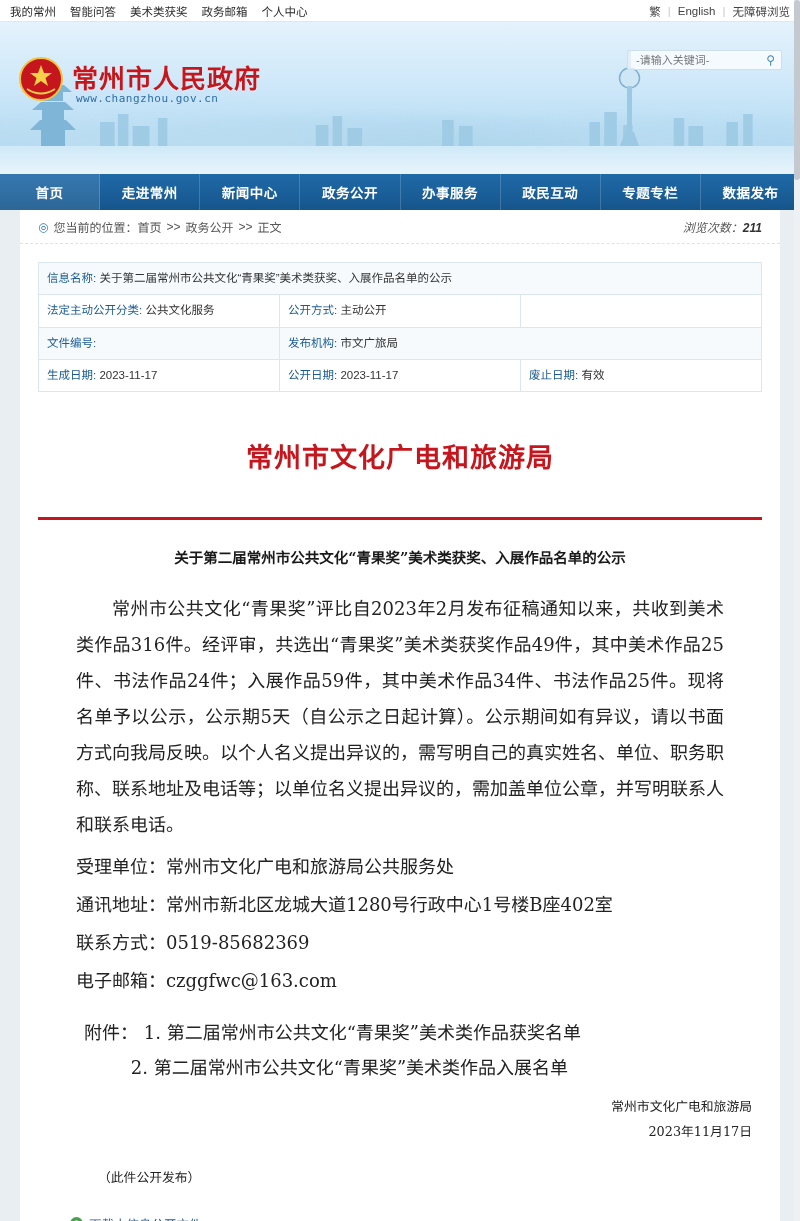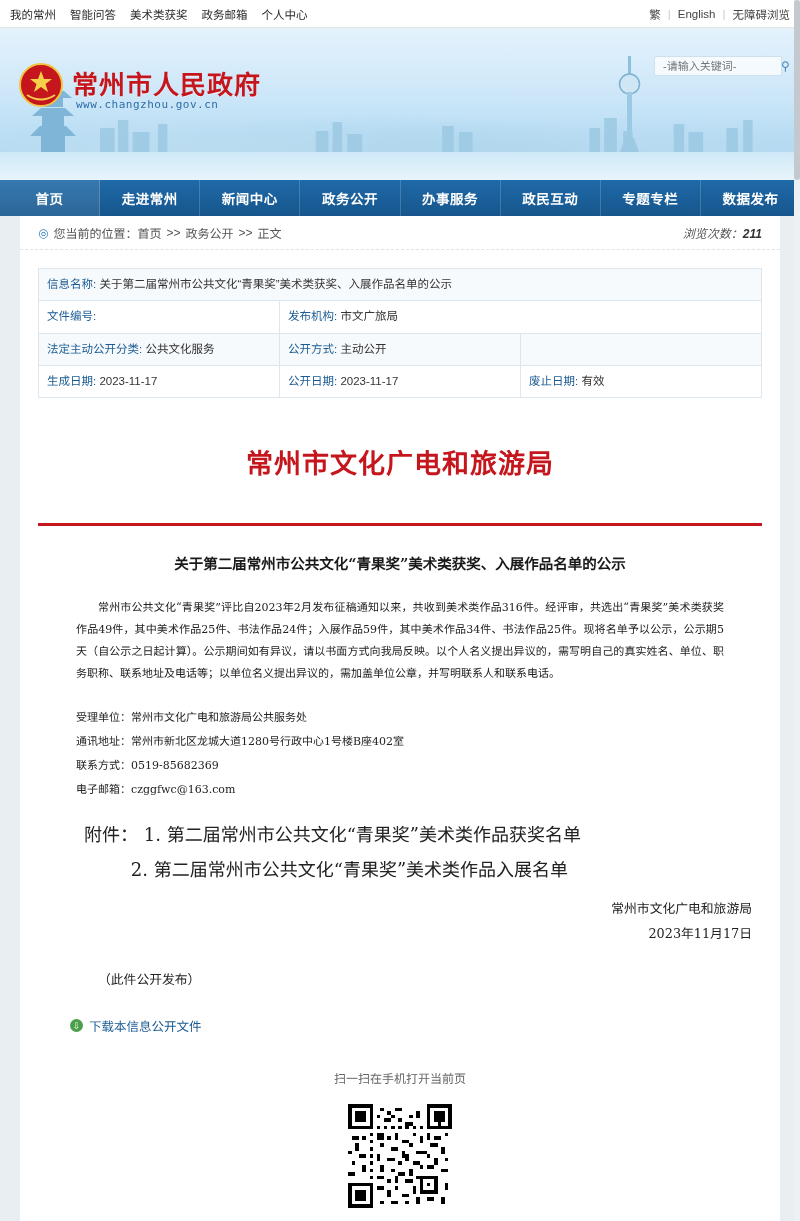--- a/index.html
+++ b/index.html
@@ -8,21 +8,21 @@
     width: 800px;
     min-height: 1221px;
     background: #e9eef3;
     font-family: "Liberation Sans", "DejaVu Sans", sans-serif;
     font-size: 12px;
     color: #333;
   }
 
   
   .topbar {
-    height: 28px;
+    height: 22px;
     background: #ffffff;
     display: flex;
     align-items: center;
     padding: 0 10px;
     font-size: 11.5px;
     color: #333;
     border-bottom: 1px solid #e5e5e5;
   }
   .topbar .left { display: flex; gap: 14px; }
   .topbar .left span { color: #2b2b2b; }
@@ -76,21 +76,21 @@
     text-shadow: 0 1px 0 rgba(255,255,255,.6);
   }
   .gov-url {
     position: absolute; top: 70px; left: 76px;
     font-size: 11px; color: #2f6ea8; letter-spacing: .5px;
     font-family: "DejaVu Sans Mono", monospace;
     text-align: center;
   }
   .searchbox {
     position: absolute; top: 28px; right: 18px;
-    width: 128px; height: 20px;
+    width: 155px; height: 20px;
     border: 1px solid #cfe0ec;
     background: rgba(255,255,255,.75);
     border-radius: 2px;
     display: flex; align-items: center;
     padding: 4px 6px;
   }
   .searchbox input {
     border: 0; outline: 0; background: transparent;
     font-size: 11px; color: #888; width: 120px;
     font-family: "Liberation Sans", sans-serif;
@@ -175,21 +175,21 @@
     text-align: center;
     font-size: 14.5px;
     font-weight: bold;
     color: #1a1a1a;
     margin: 26px 28px 0 28px;
     line-height: 1.6;
     font-family: "DejaVu Serif", "Liberation Serif", serif;
   }
   .body-text {
     margin: 22px 56px 0 56px;
-    font-size: 11px;
+    font-size: 18px;
     line-height: 2.0;
     color: #222;
     text-align: justify;
     font-family: "DejaVu Serif", "Liberation Serif", serif;
   }
   .body-text p { margin: 0 0 2px 0; }
   .indent { text-indent: 2em; }
   .attach {
     margin: 16px 56px 0 64px;
     font-size: 18px; line-height: 1.95; color: #222;
@@ -352,39 +352,39 @@
 
     <table class="meta">
       <tbody>
           <tr>
         <td colspan="3">
           <span class="lbl">信息名称:</span>
           <span>关于第二届常州市公共文化“青果奖”美术类获奖、入展作品名单的公示</span>
         </td>
       </tr>
       <tr>
+        <td style="width:33%">
+          <span class="lbl">法定主动公开分类:</span>
+          <span>公共文化服务</span>
+        </td>
+        <td style="width:34%">
+          <span class="lbl">公开方式:</span>
+          <span>主动公开</span>
+        </td>
+        <td>&nbsp;</td>
+      </tr>
+      <tr>
         <td>
           <span class="lbl">文件编号:</span>
           <span></span>
         </td>
         <td colspan="2">
           <span class="lbl">发布机构:</span>
           <span>市文广旅局</span>
         </td>
-      </tr>
-      <tr>
-        <td style="width:33%">
-          <span class="lbl">法定主动公开分类:</span>
-          <span>公共文化服务</span>
-        </td>
-        <td style="width:34%">
-          <span class="lbl">公开方式:</span>
-          <span>主动公开</span>
-        </td>
-        <td>&nbsp;</td>
       </tr>
       <tr>
         <td>
           <span class="lbl">生成日期:</span>
           <span>2023-11-17</span>
         </td>
         <td>
           <span class="lbl">公开日期:</span>
           <span>2023-11-17</span>
         </td>
@@ -396,21 +396,21 @@
     </tbody>
       </table>
 
     <div class="art-title">常州市文化广电和旅游局</div>
     <div class="red-rule"></div>
 
     <div class="sub-title">关于第二届常州市公共文化“青果奖”美术类获奖、入展作品名单的公示</div>
 
     <div class="body-text">
       <p class="indent">常州市公共文化“青果奖”评比自2023年2月发布征稿通知以来，共收到美术类作品316件。经评审，共选出“青果奖”美术类获奖作品49件，其中美术作品25件、书法作品24件；入展作品59件，其中美术作品34件、书法作品25件。现将名单予以公示，公示期5天（自公示之日起计算）。公示期间如有异议，请以书面方式向我局反映。以个人名义提出异议的，需写明自己的真实姓名、单位、职务职称、联系地址及电话等；以单位名义提出异议的，需加盖单位公章，并写明联系人和联系电话。</p>
-      <p style="margin-top:22px">受理单位：常州市文化广电和旅游局公共服务处</p>
+      <p style="margin-top:6px">受理单位：常州市文化广电和旅游局公共服务处</p>
       <p>通讯地址：常州市新北区龙城大道1280号行政中心1号楼B座402室</p>
       <p>联系方式：0519-85682369</p>
       <p>电子邮箱：czggfwc@163.com</p>
     </div>
 
     <div class="attach">
       <div>
         <span>附件：</span>
         <span>1. 第二届常州市公共文化“青果奖”美术类作品获奖名单</span>
       </div>

